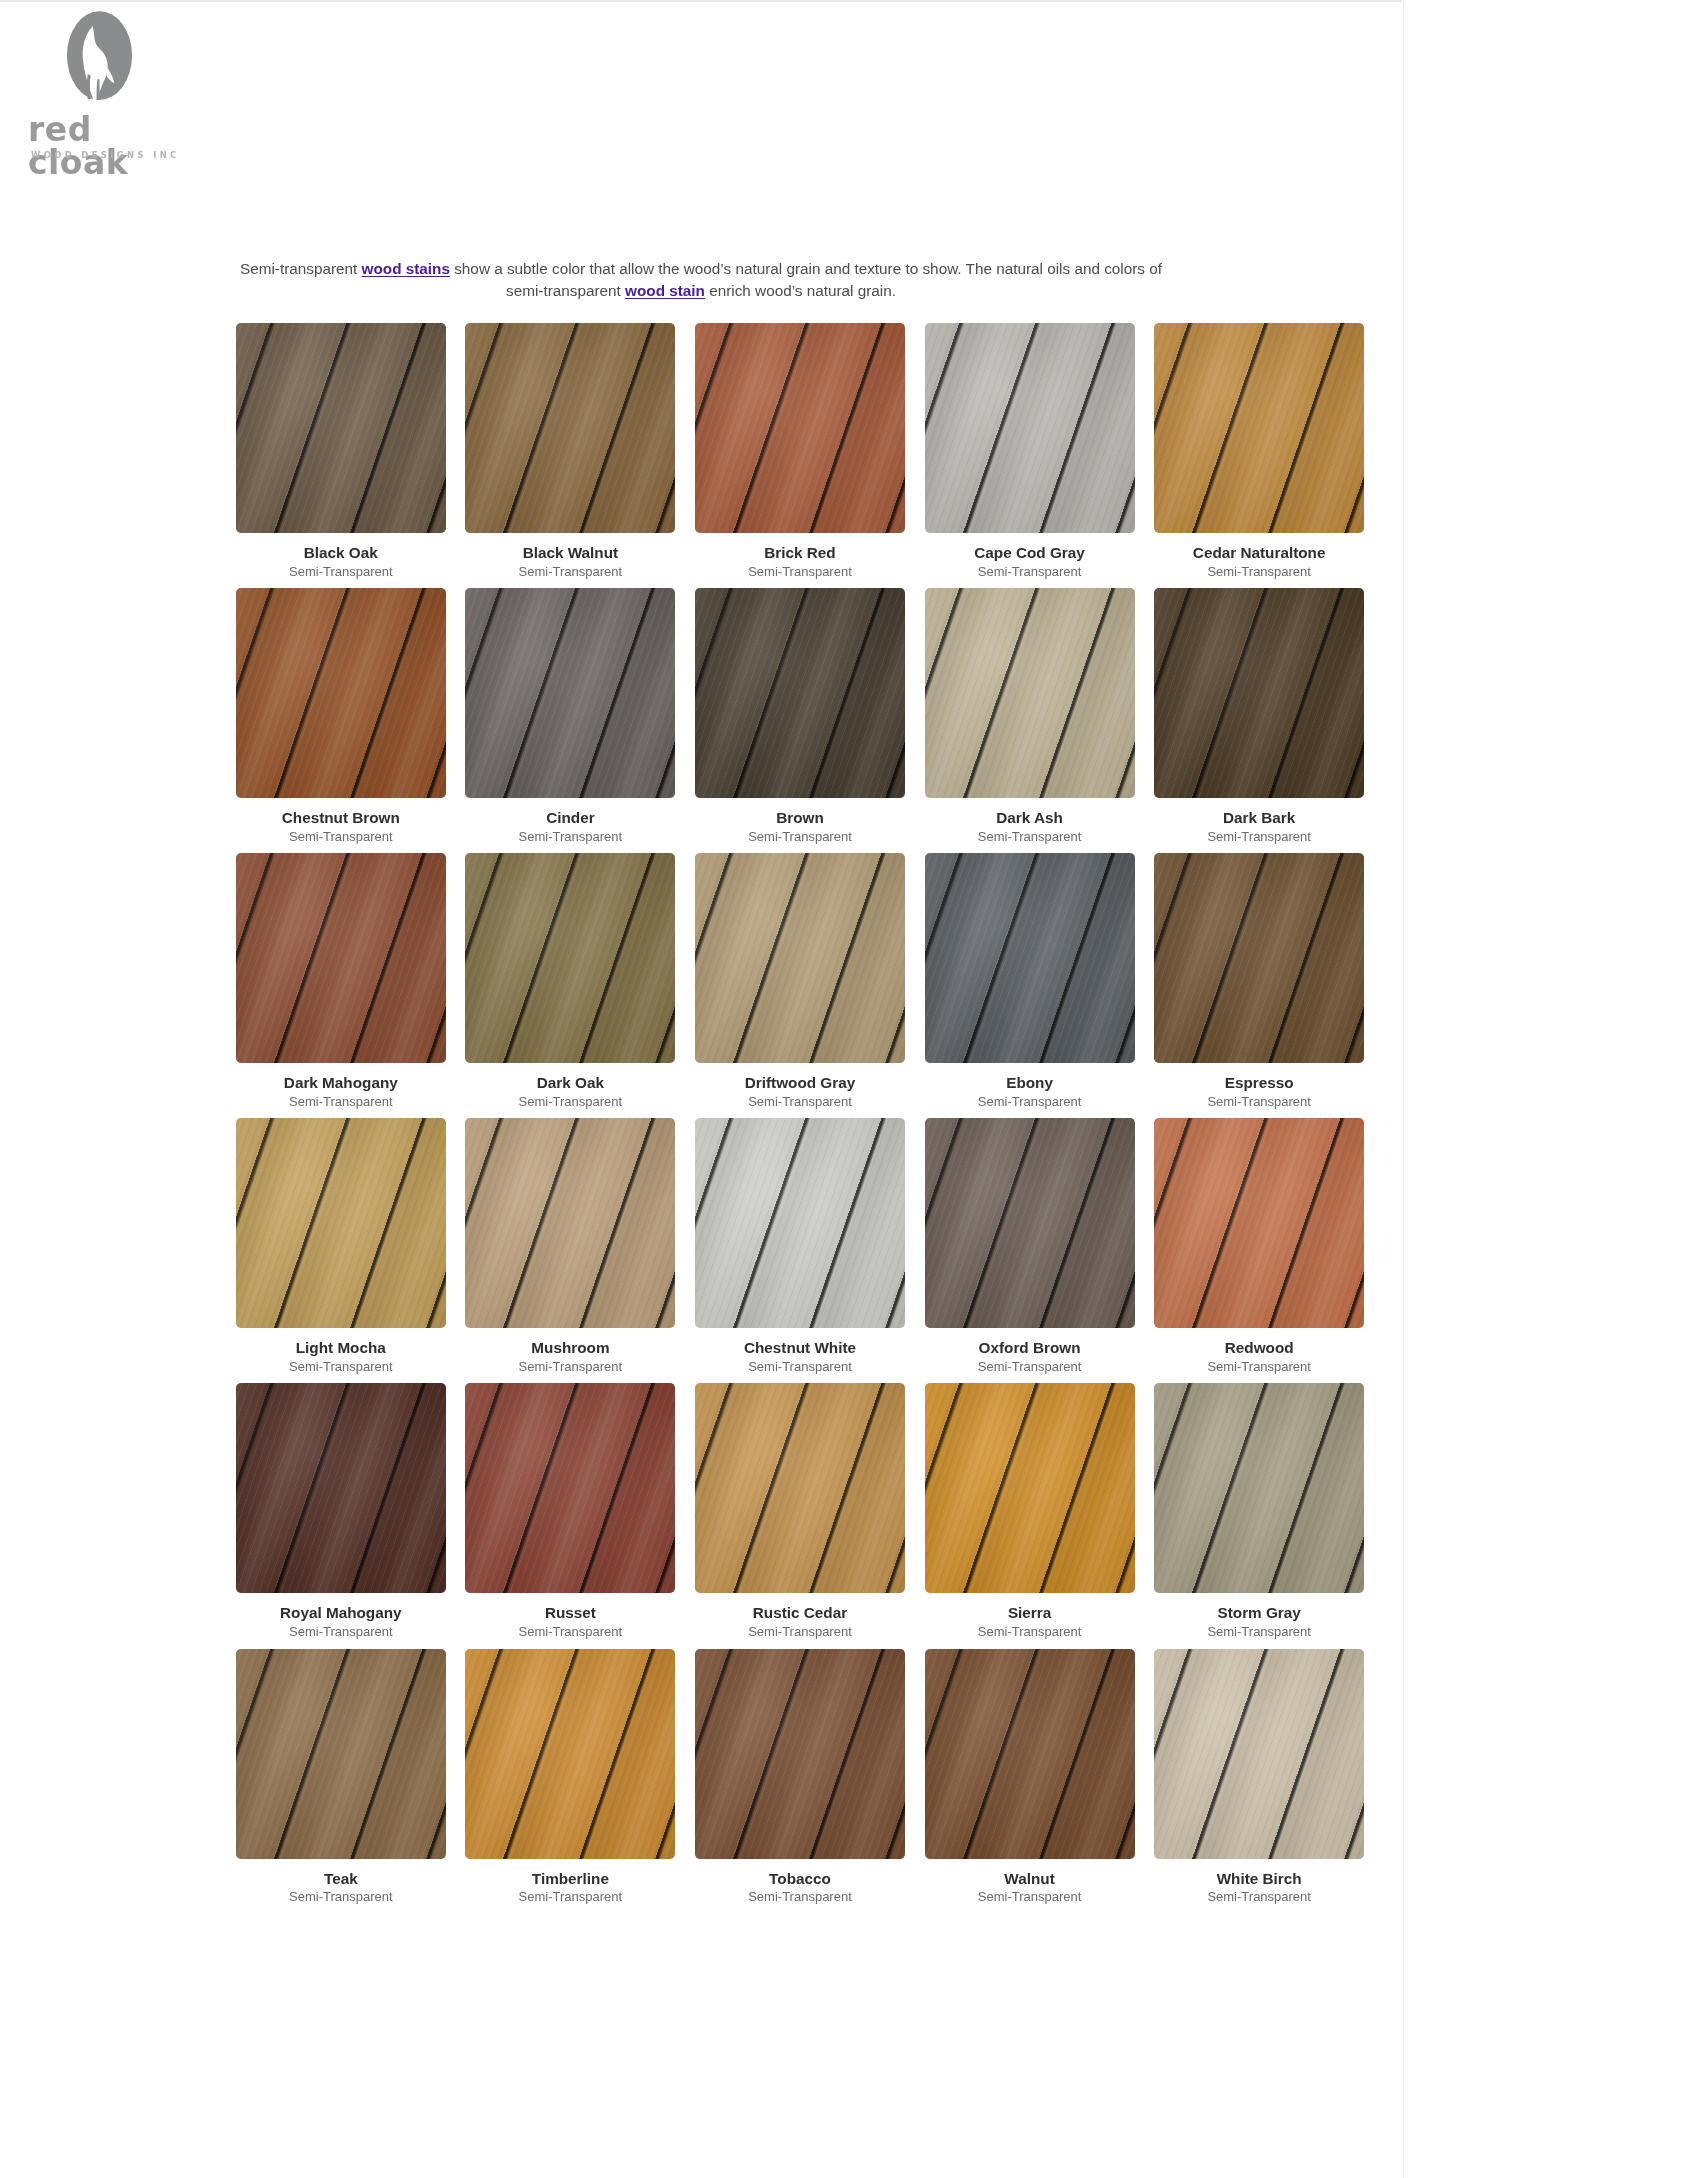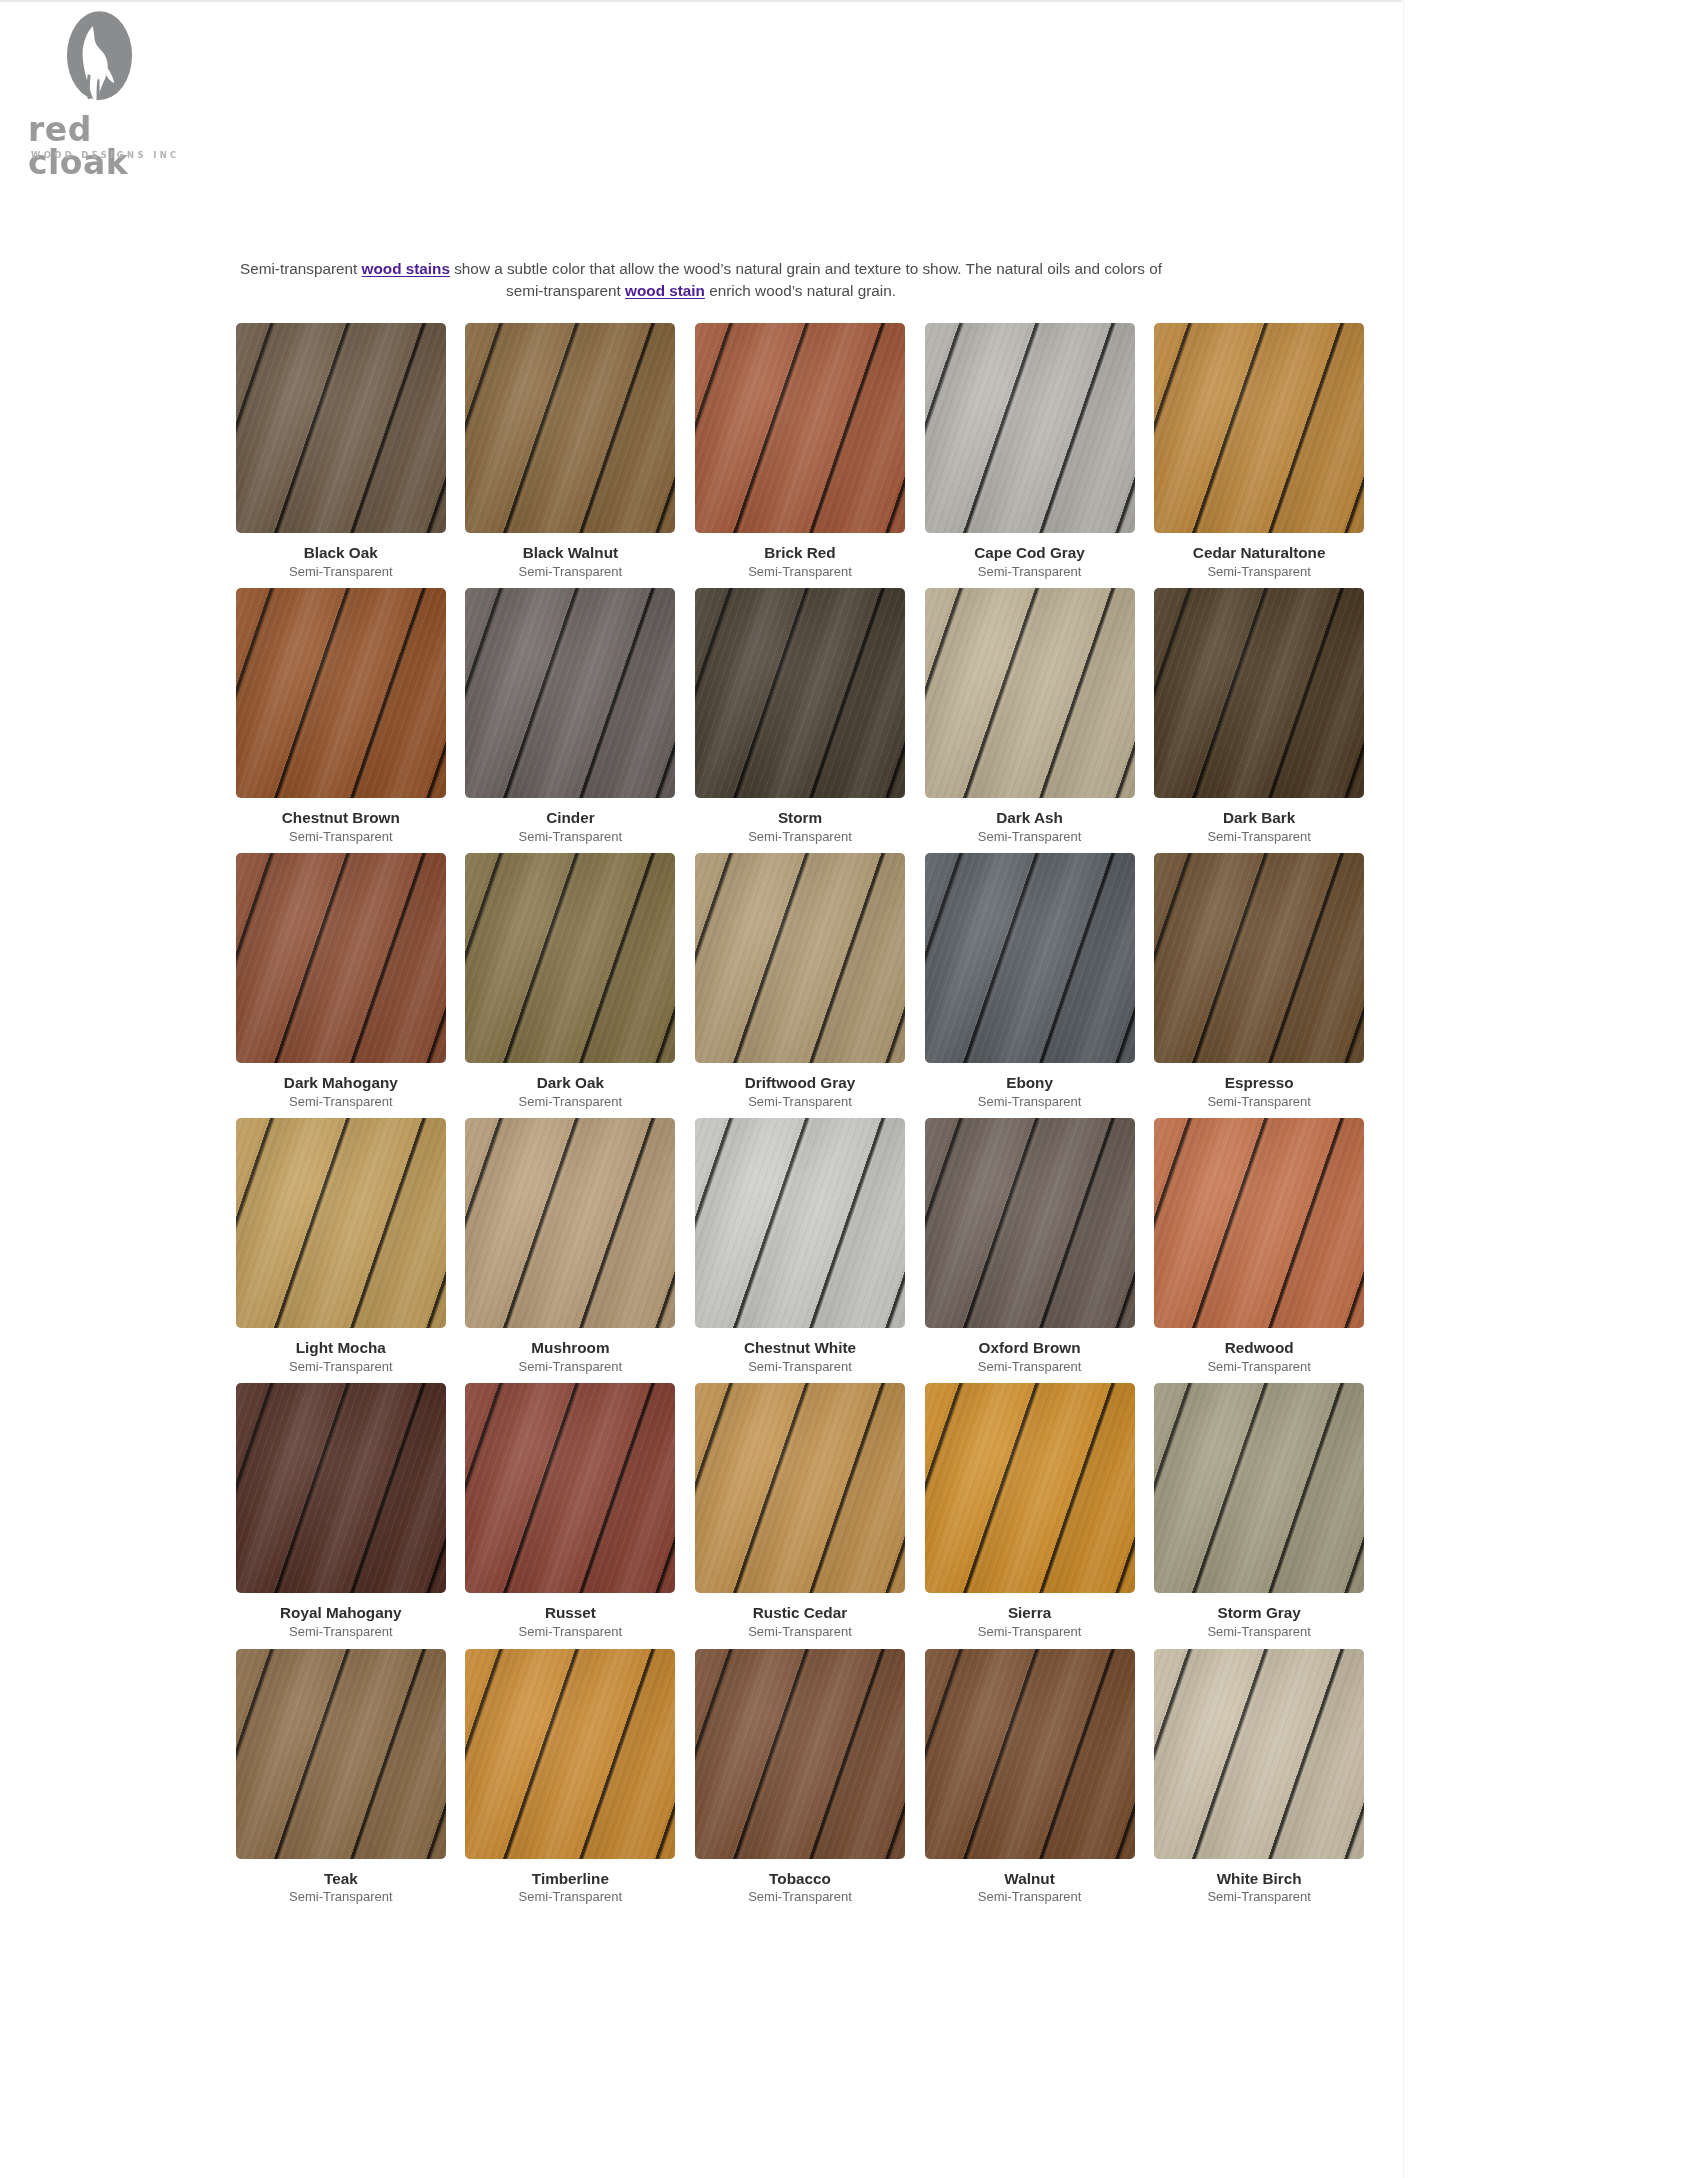--- a/index.html
+++ b/index.html
@@ -308,21 +308,21 @@
           <div class="name">Cinder</div>
           <div class="kind">Semi-Transparent</div>
         </div>
         <div class="cell">
           <div class="swatch" style="background: rgb(74, 64, 52);">
             <div class="shade"></div>
             <div class="grain"></div>
             <div class="grooves"></div>
             <div class="vign"></div>
           </div>
-          <div class="name">Storm</div>
+          <div class="name">Brown</div>
           <div class="kind">Semi-Transparent</div>
         </div>
         <div class="cell">
           <div class="swatch" style="background: rgb(192, 180, 151);">
             <div class="shade"></div>
             <div class="grain"></div>
             <div class="grooves"></div>
             <div class="vign"></div>
           </div>
           <div class="name">Dark Ash</div>

